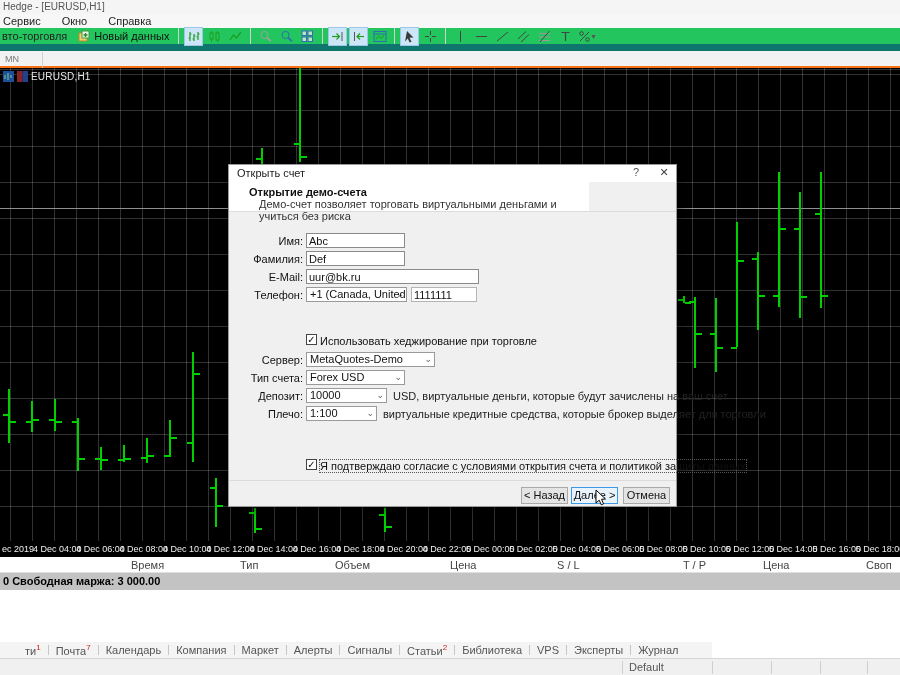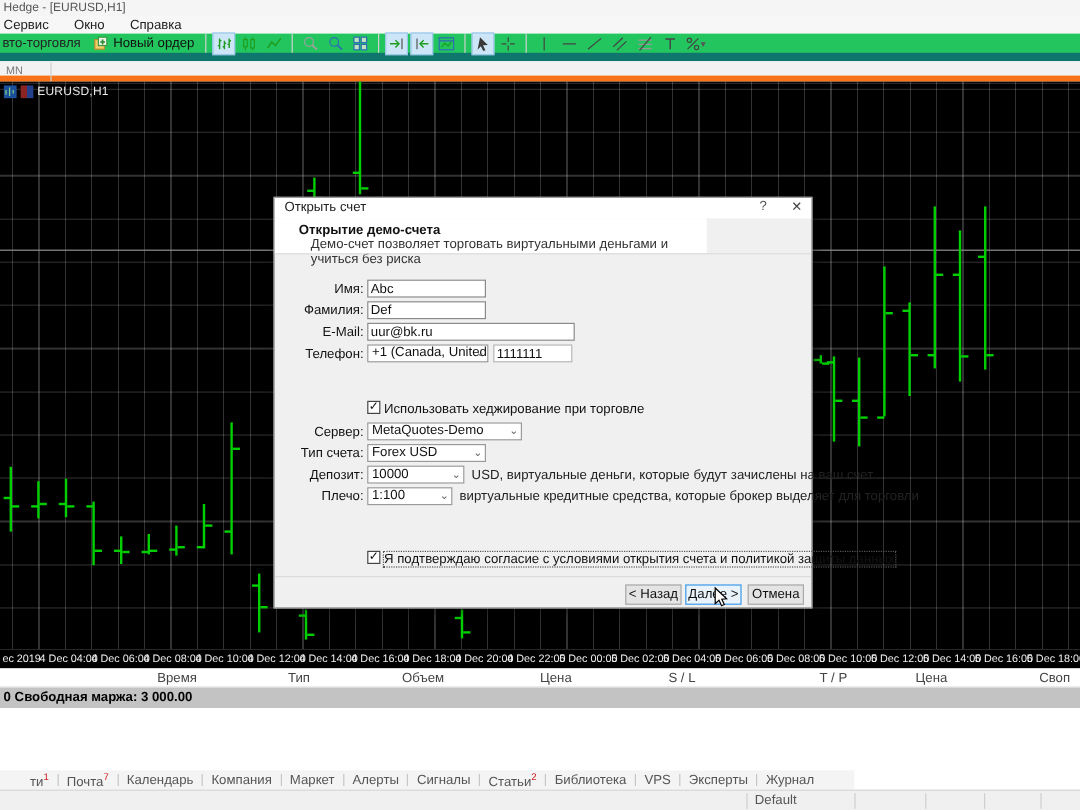--- a/index.html
+++ b/index.html
@@ -10,21 +10,21 @@
   #titlebar { position:absolute; left:0; top:0; width:900px; height:14px; background:#f5f5f5; color:#555; font-size:10px; line-height:14px; padding-left:3px; }
   #menubar { position:absolute; left:0; top:14px; width:900px; height:14px; background:#f7f7f7; }
   .menu-item { display:inline-block; padding:1px 10px 0 3px; margin-right:8px; font-size:11px; color:#222; line-height:13px; }
   #toolbar { position:absolute; left:0; top:28px; width:900px; height:23px; background:#22c55e; border-bottom:7px solid #0f766e; display:flex; align-items:center; padding-left:2px; }
   .tb-text { font-size:11px; color:#222; margin-right:6px; white-space:nowrap; }
   .tb-btn { display:flex; align-items:center; gap:3px; padding:2px 4px; border:1px solid transparent; white-space:nowrap; }
   .tb-ico { width:19px; height:19px; display:flex; align-items:center; justify-content:center; border:1px solid transparent; margin:0 1px; }
   .tb-ico.active { background:#cde6f7; border-color:#9bc7e8; }
   .vsep { width:1px; height:16px; background:#d0d0d0; margin:0 4px; }
   .caret { font-size:8px; color:#555; margin-left:1px; }
-  #periodbar { position:absolute; left:0; top:51px; width:900px; height:17px; background:#f2f2f2; border-bottom:5px solid #f97316; }
+  #periodbar { position:absolute; left:0; top:51px; width:900px; height:17px; background:#f2f2f2; border-bottom:2px solid #f97316; }
   #period-mn { position:absolute; left:1px; top:2px; font-size:9px; color:#777; padding:1px 4px; }
   #periodbar .vsep { position:absolute; left:38px; top:1px; }
 
   
   #chart { position:absolute; left:0; top:68px; width:900px; height:473px;
     background-color:#000;
     background-image:
       repeating-linear-gradient(to right, rgba(200,200,200,.25) 0 1px, transparent 1px 22px),
       repeating-linear-gradient(to bottom, rgba(200,200,200,.25) 0 1px, transparent 1px 36px);
     background-position:10px 0, 0 6px; }
@@ -83,21 +83,21 @@
   <div id="menubar"><span class="menu-item">Сервис</span><span class="menu-item">Окно</span><span class="menu-item">Справка</span></div>
 
   <div id="toolbar">
     <span class="tb-text">вто-торговля</span>
     <span class="tb-btn">
       <svg width="13" height="13">
           <rect x="1" y="3" width="8" height="8" fill="#f3cf6b" stroke="#b3902f"></rect>
           <rect x="4" y="1" width="7" height="7" fill="#e9f5e9" stroke="#3f9a3f"></rect>
           <path d="M7.5 3v4M5.5 5h4" stroke="#2c8a2c" stroke-width="1.4"></path>
         </svg>
-      <span>Новый ордер</span>
+      <span>Новый данных</span>
     </span>
     <span class="vsep"></span>
     <span class="tb-ico active">
         <svg width="13" height="13">
           <g stroke="#1e9e1e" stroke-width="1.2" fill="none">
             <path d="M3 2v9M1.5 8h1.5M3 4h1.5M7 4v7M5.5 9h1.5M7 6h1.5M11 2v8M9.5 7h1.5M11 4h1.5"></path>
           </g>
         </svg>
       </span>
     <span class="tb-ico">

